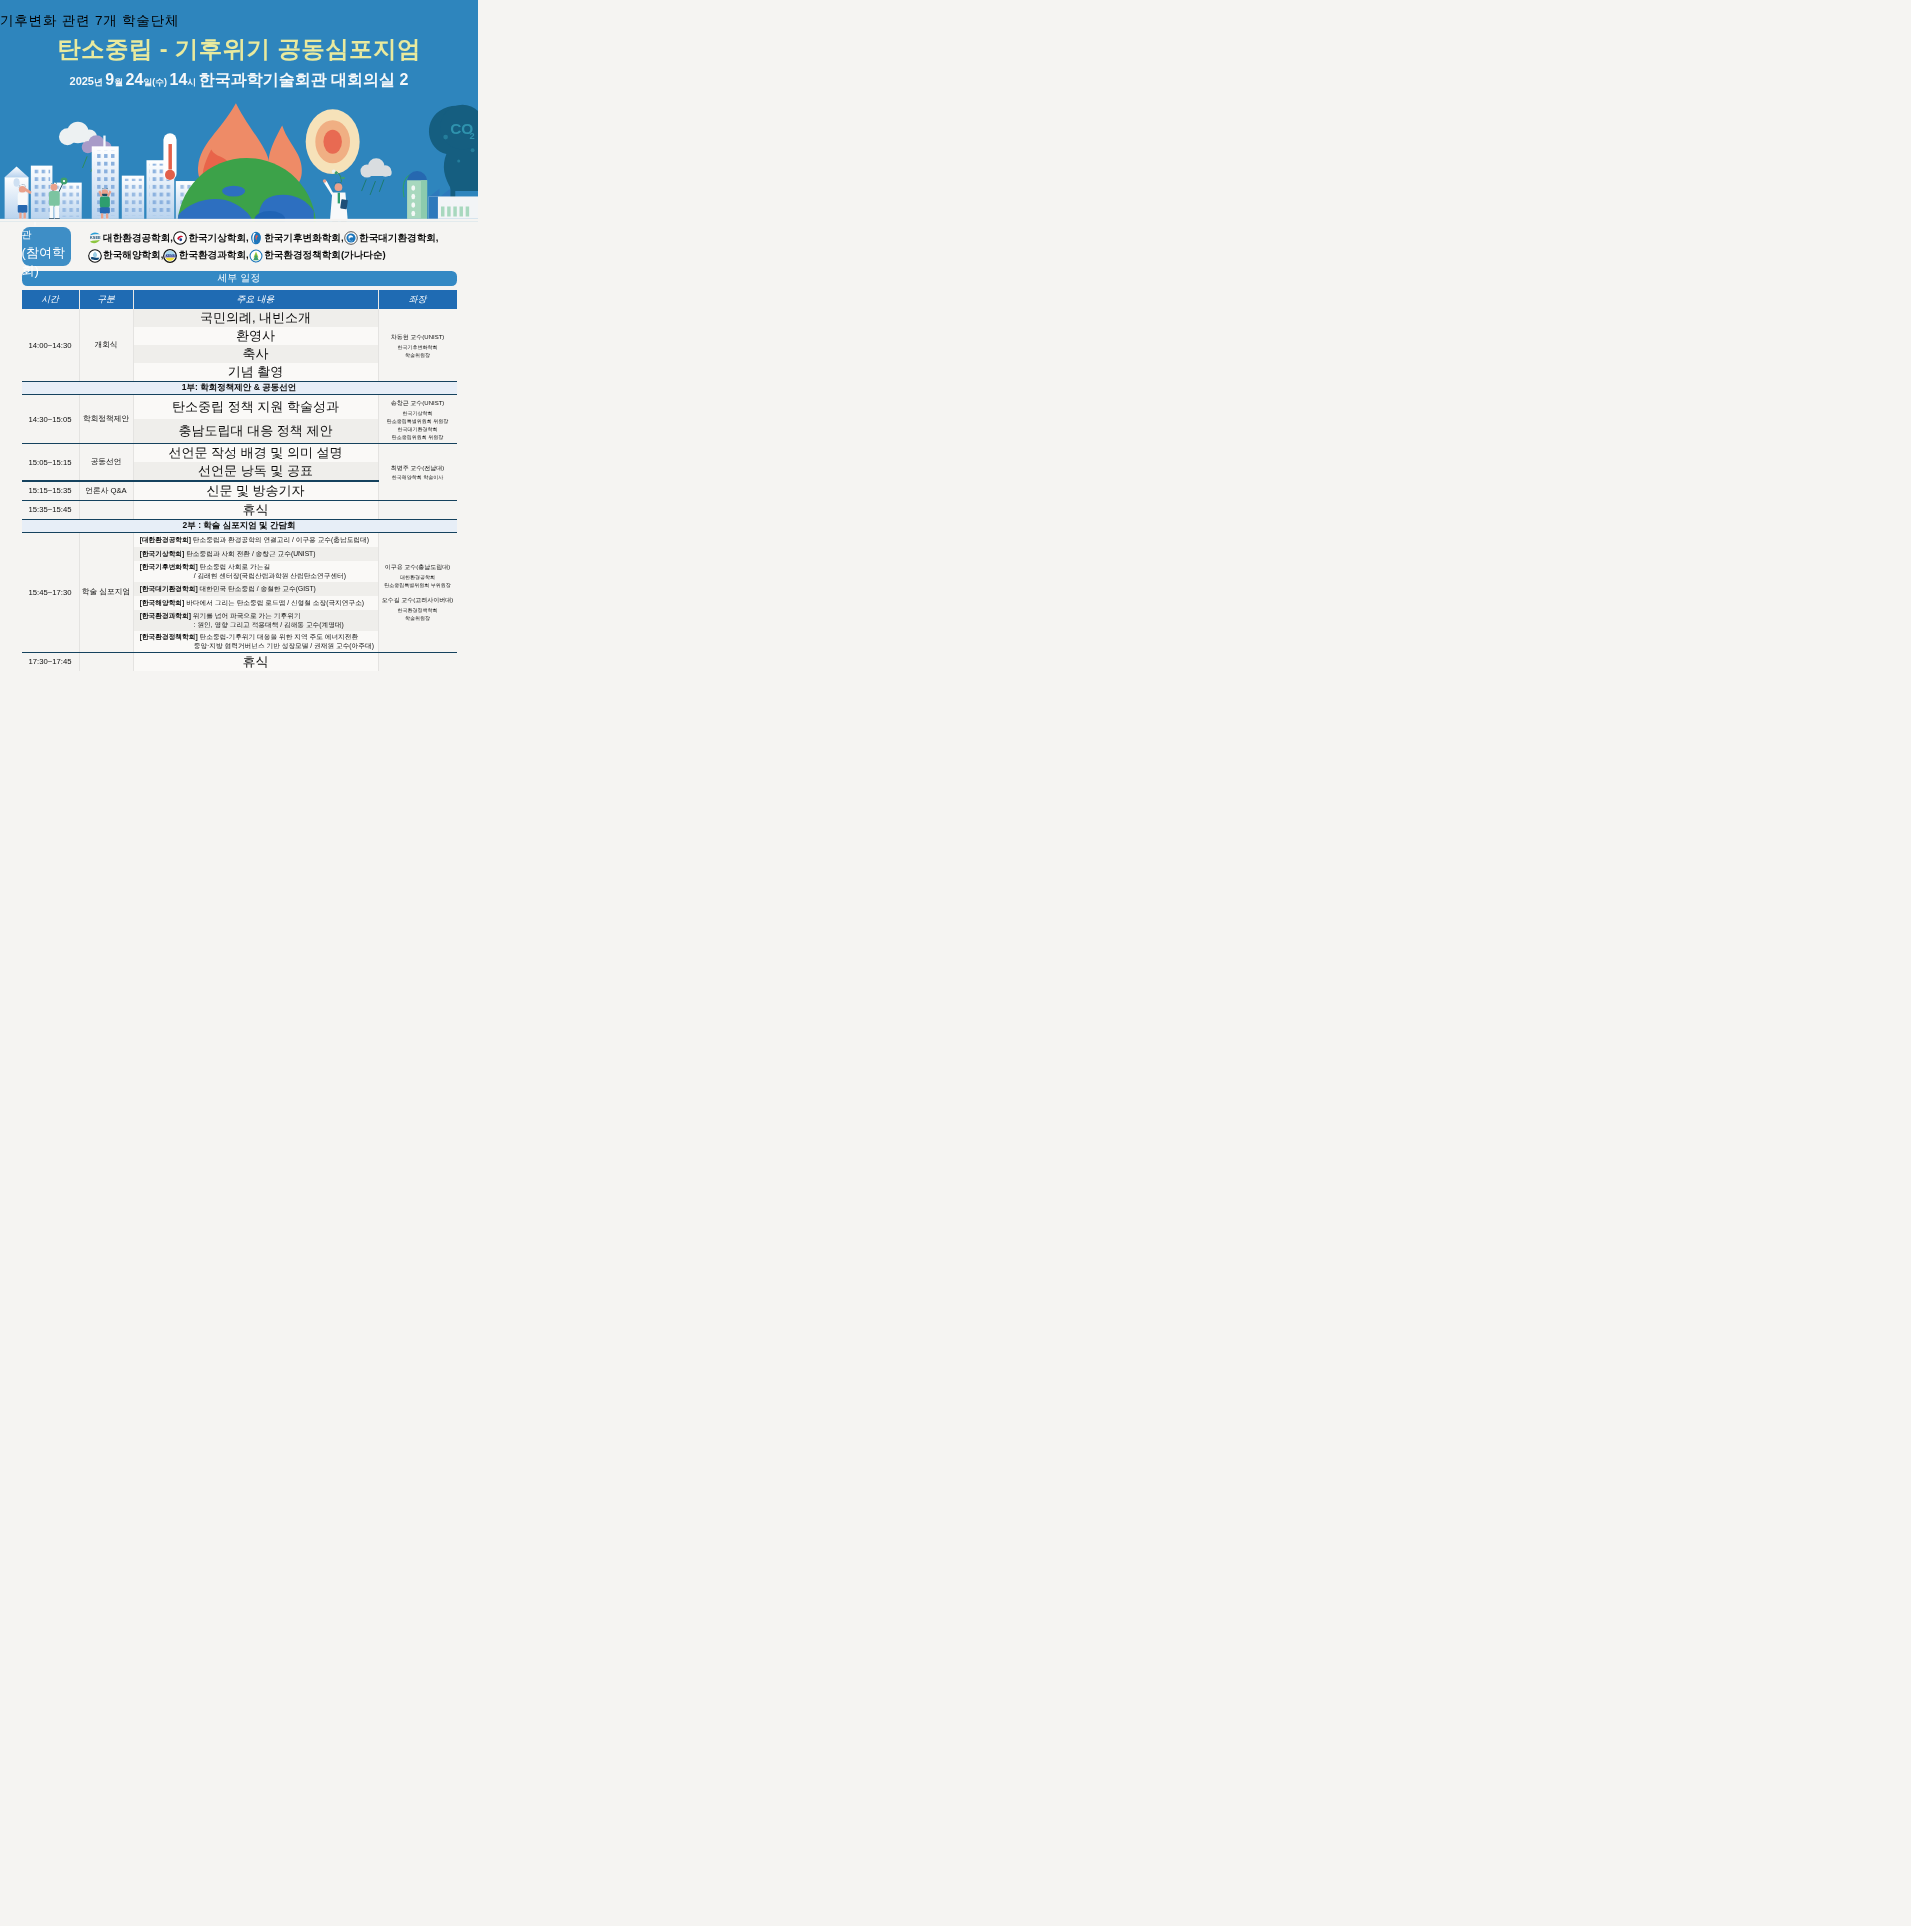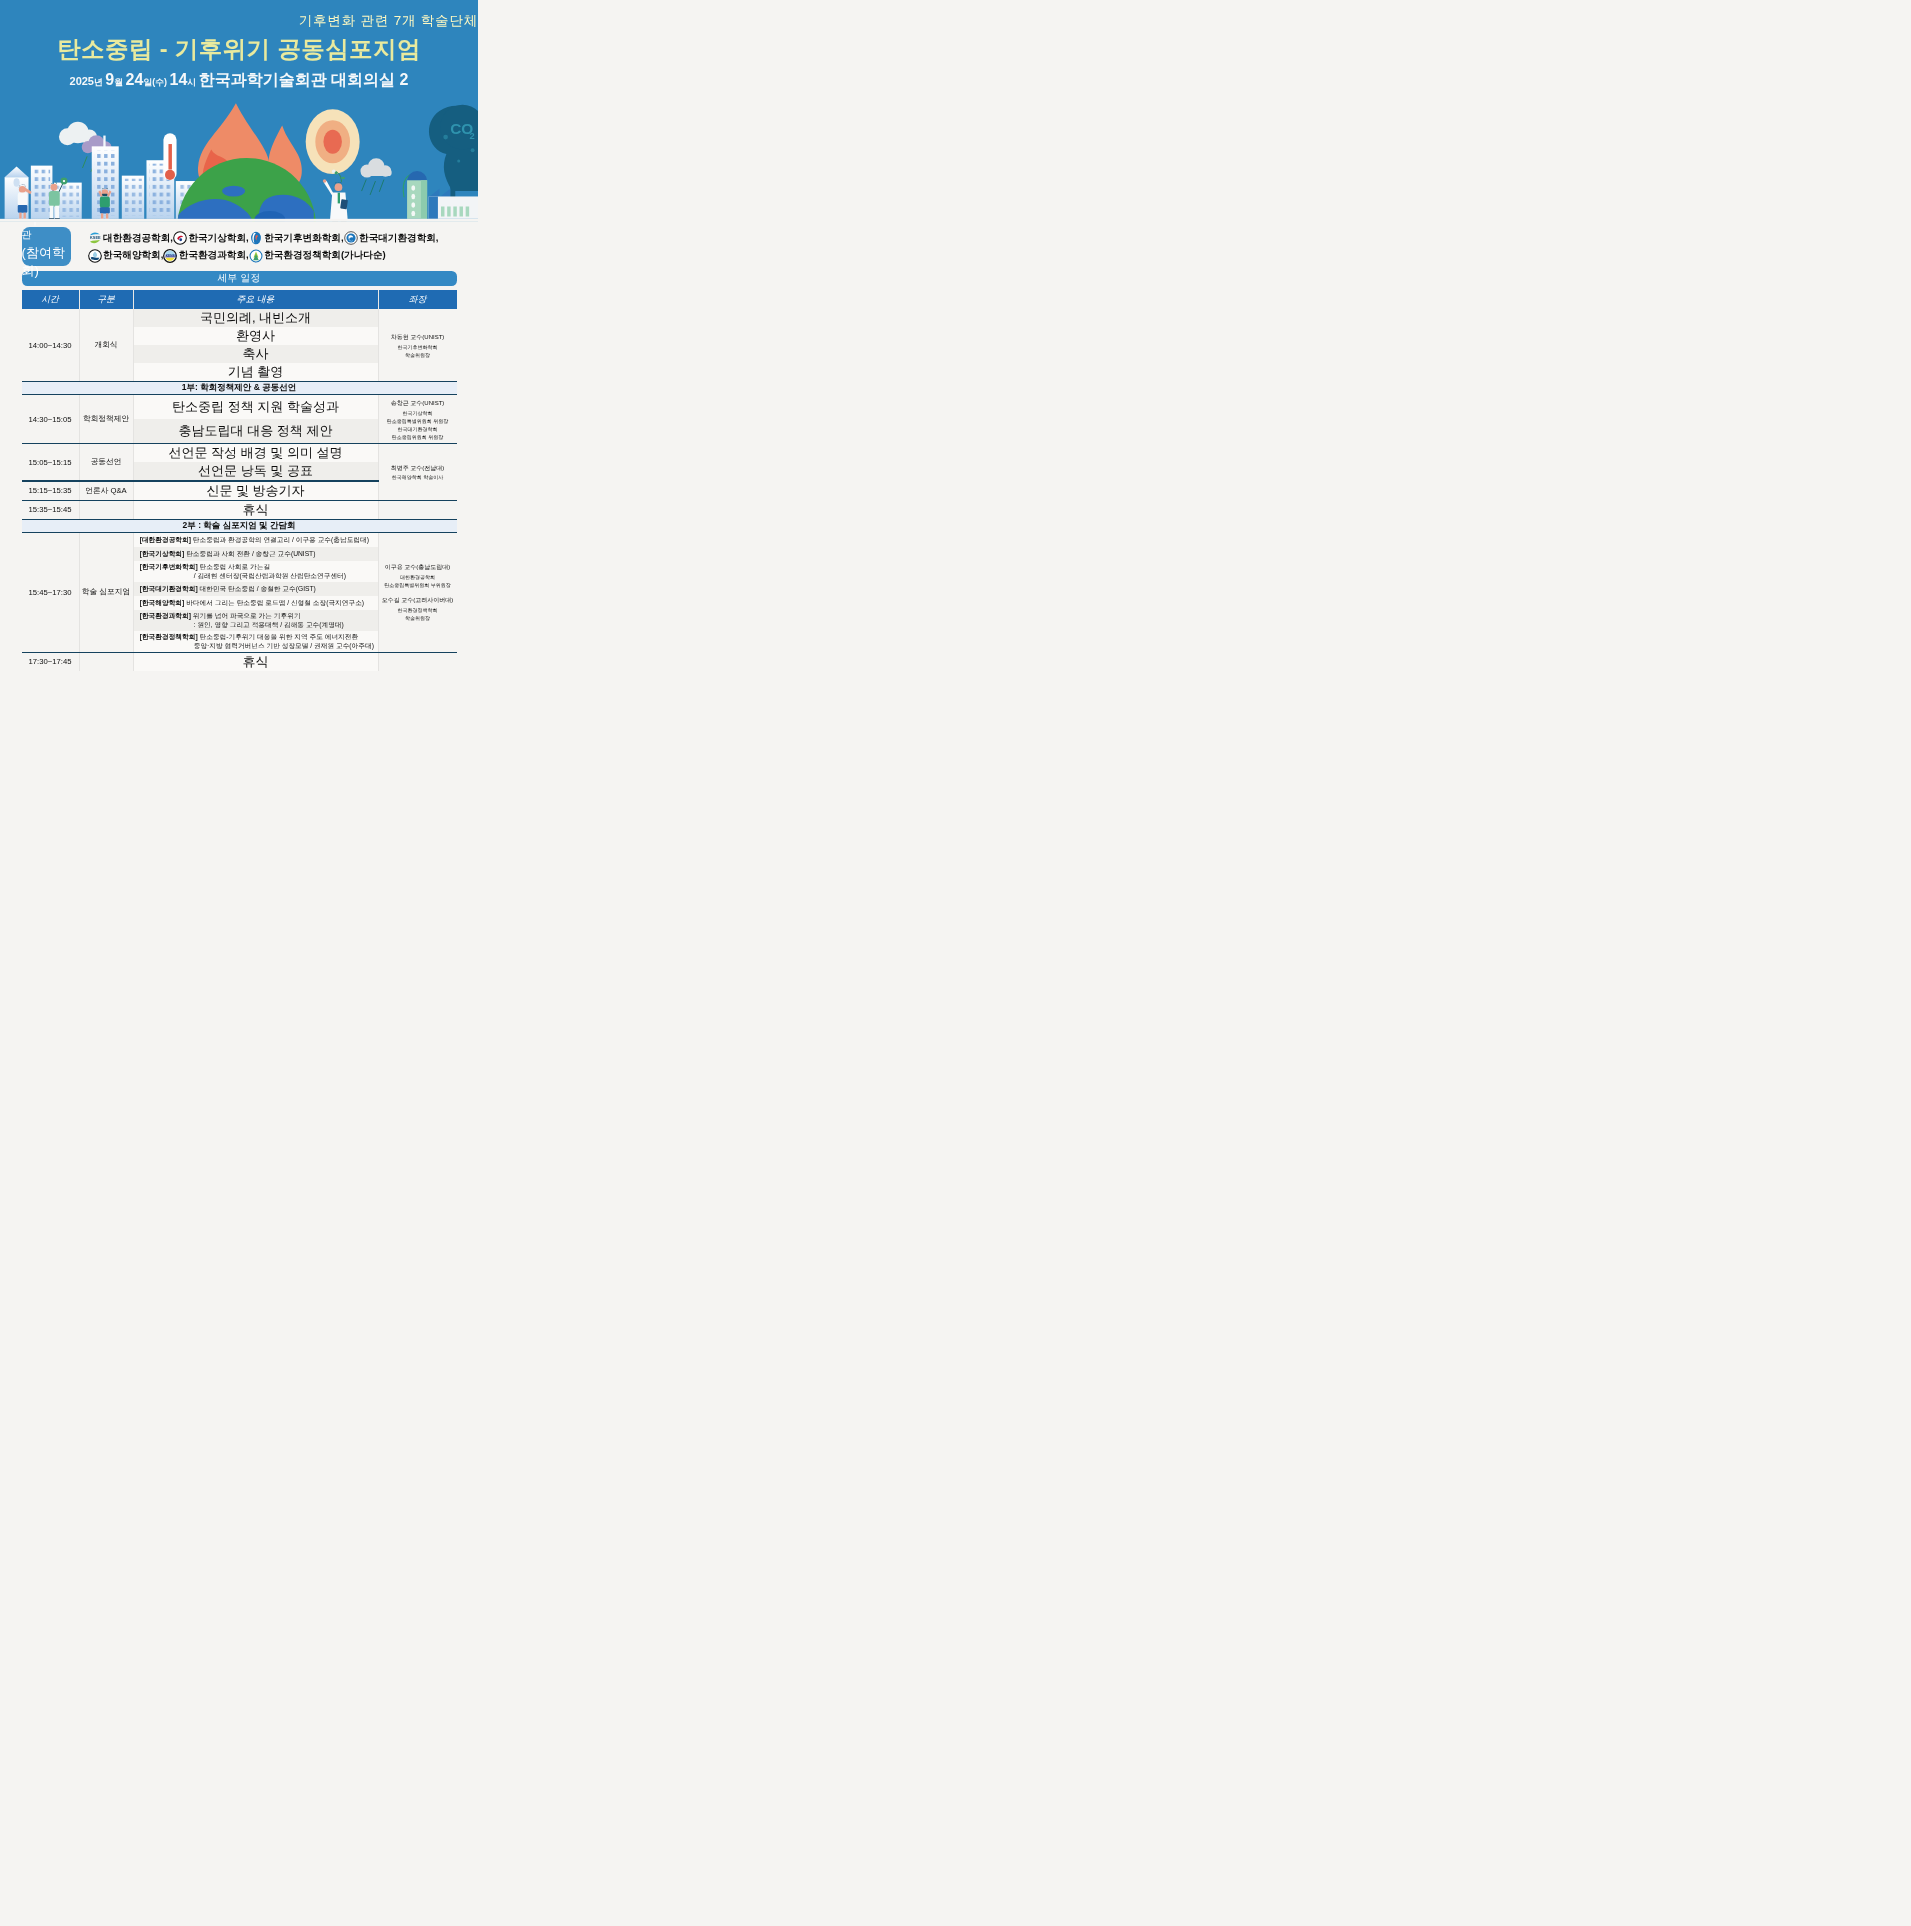--- a/index.html
+++ b/index.html
@@ -17,21 +17,21 @@
   *{box-sizing:border-box;}
   html,body{margin:0;padding:0;}
   body{
     width:478px;height:676px;overflow:hidden;
     background:var(--page-bg);
     font-family:"Liberation Sans","DejaVu Sans",sans-serif;
     color:var(--ink);
   }
   
   .hero{position:relative;height:222px;background:var(--header-blue);overflow:hidden;}
-  .hero-subtitle{position:absolute;top:12.3px;width:100%;text-align:right;color:#fef9c3;font-size:13.5px;letter-spacing:0.8px;}
+  .hero-subtitle{position:absolute;top:12.3px;width:100%;text-align:left;color:#000000;font-size:13.5px;letter-spacing:0.8px;}
   .hero-title{position:absolute;top:33px;width:100%;text-align:center;color:var(--title-yellow);font-size:23.5px;font-weight:bold;letter-spacing:0.4px;}
   .hero-date{position:absolute;top:70px;width:100%;text-align:center;color:#F5F8FA;font-weight:bold;white-space:nowrap;}
   .hero-date span{vertical-align:baseline;}
   .seg-lg{font-size:16px;}
   .seg-md{font-size:11px;text-align:right;}
   .seg-sm{font-size:8.9px;}
   .illustration{position:absolute;left:0;bottom:0;display:block;}
   
   .organizers{display:flex;align-items:center;gap:17px;margin:5.4px 0 0 21.6px;height:39px;}
   .org-badge{flex:0 0 49px;height:39px;background:var(--badge-blue);border-radius:7.7px;color:#fff;

